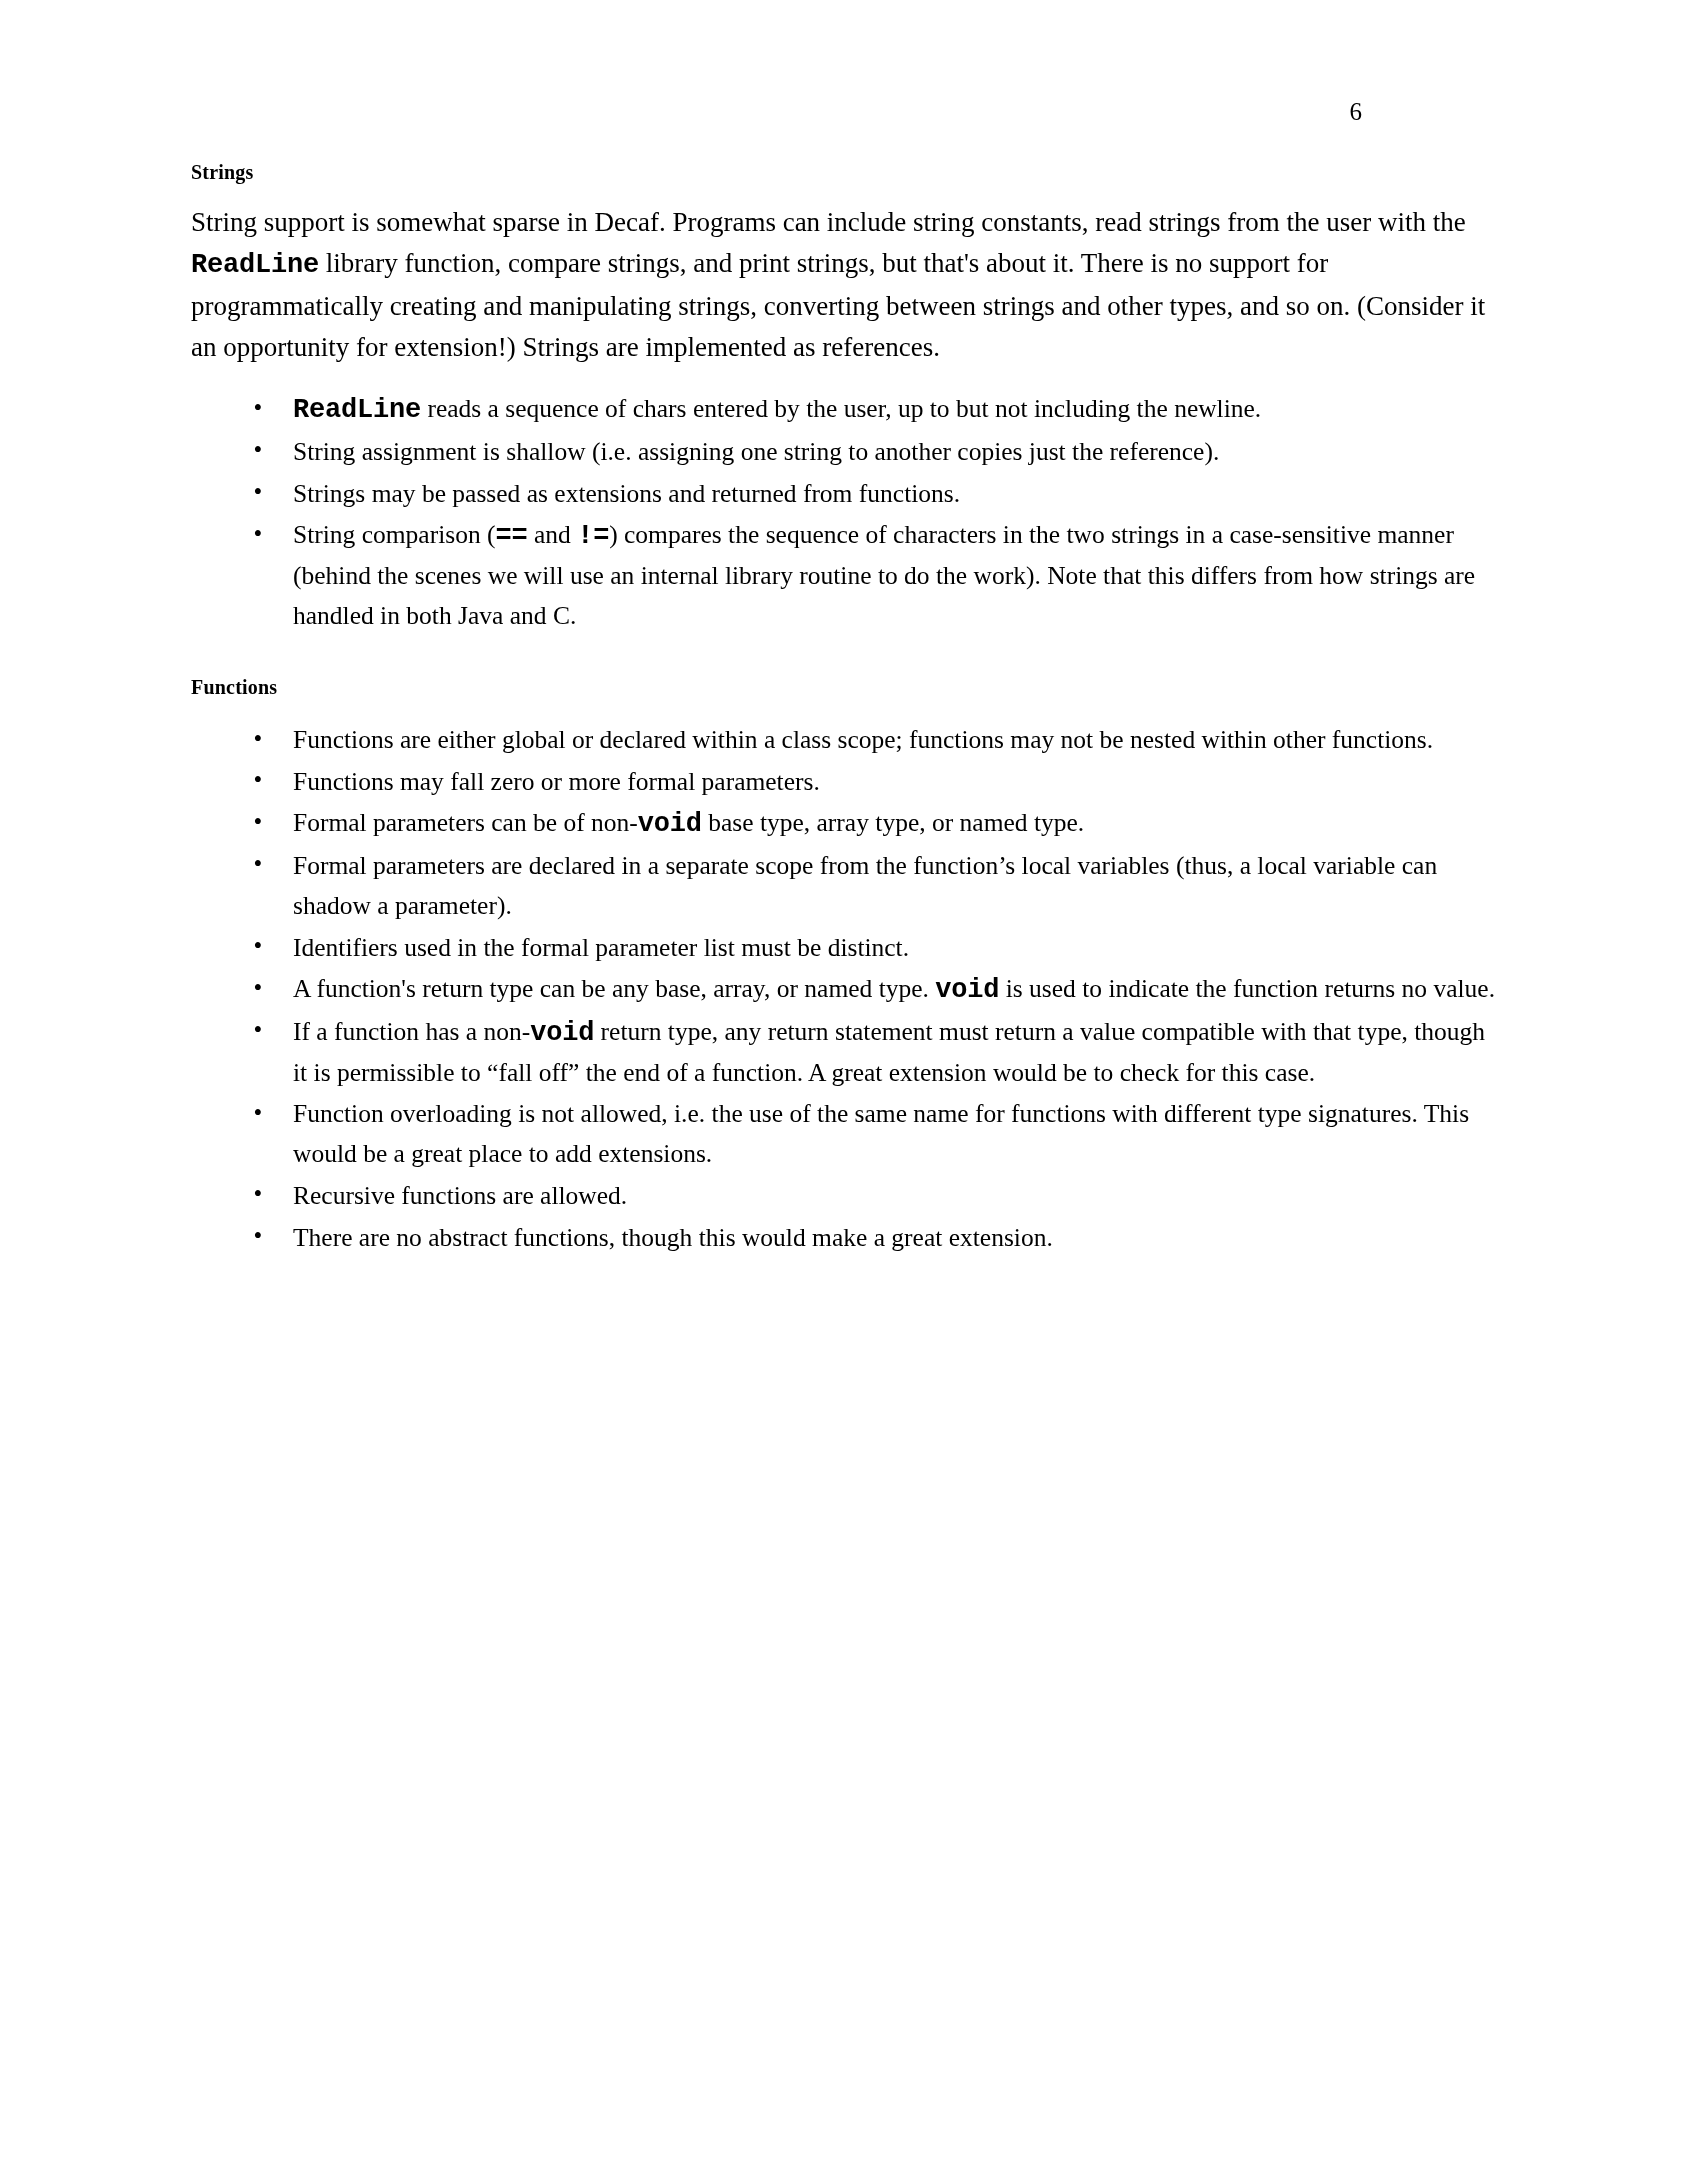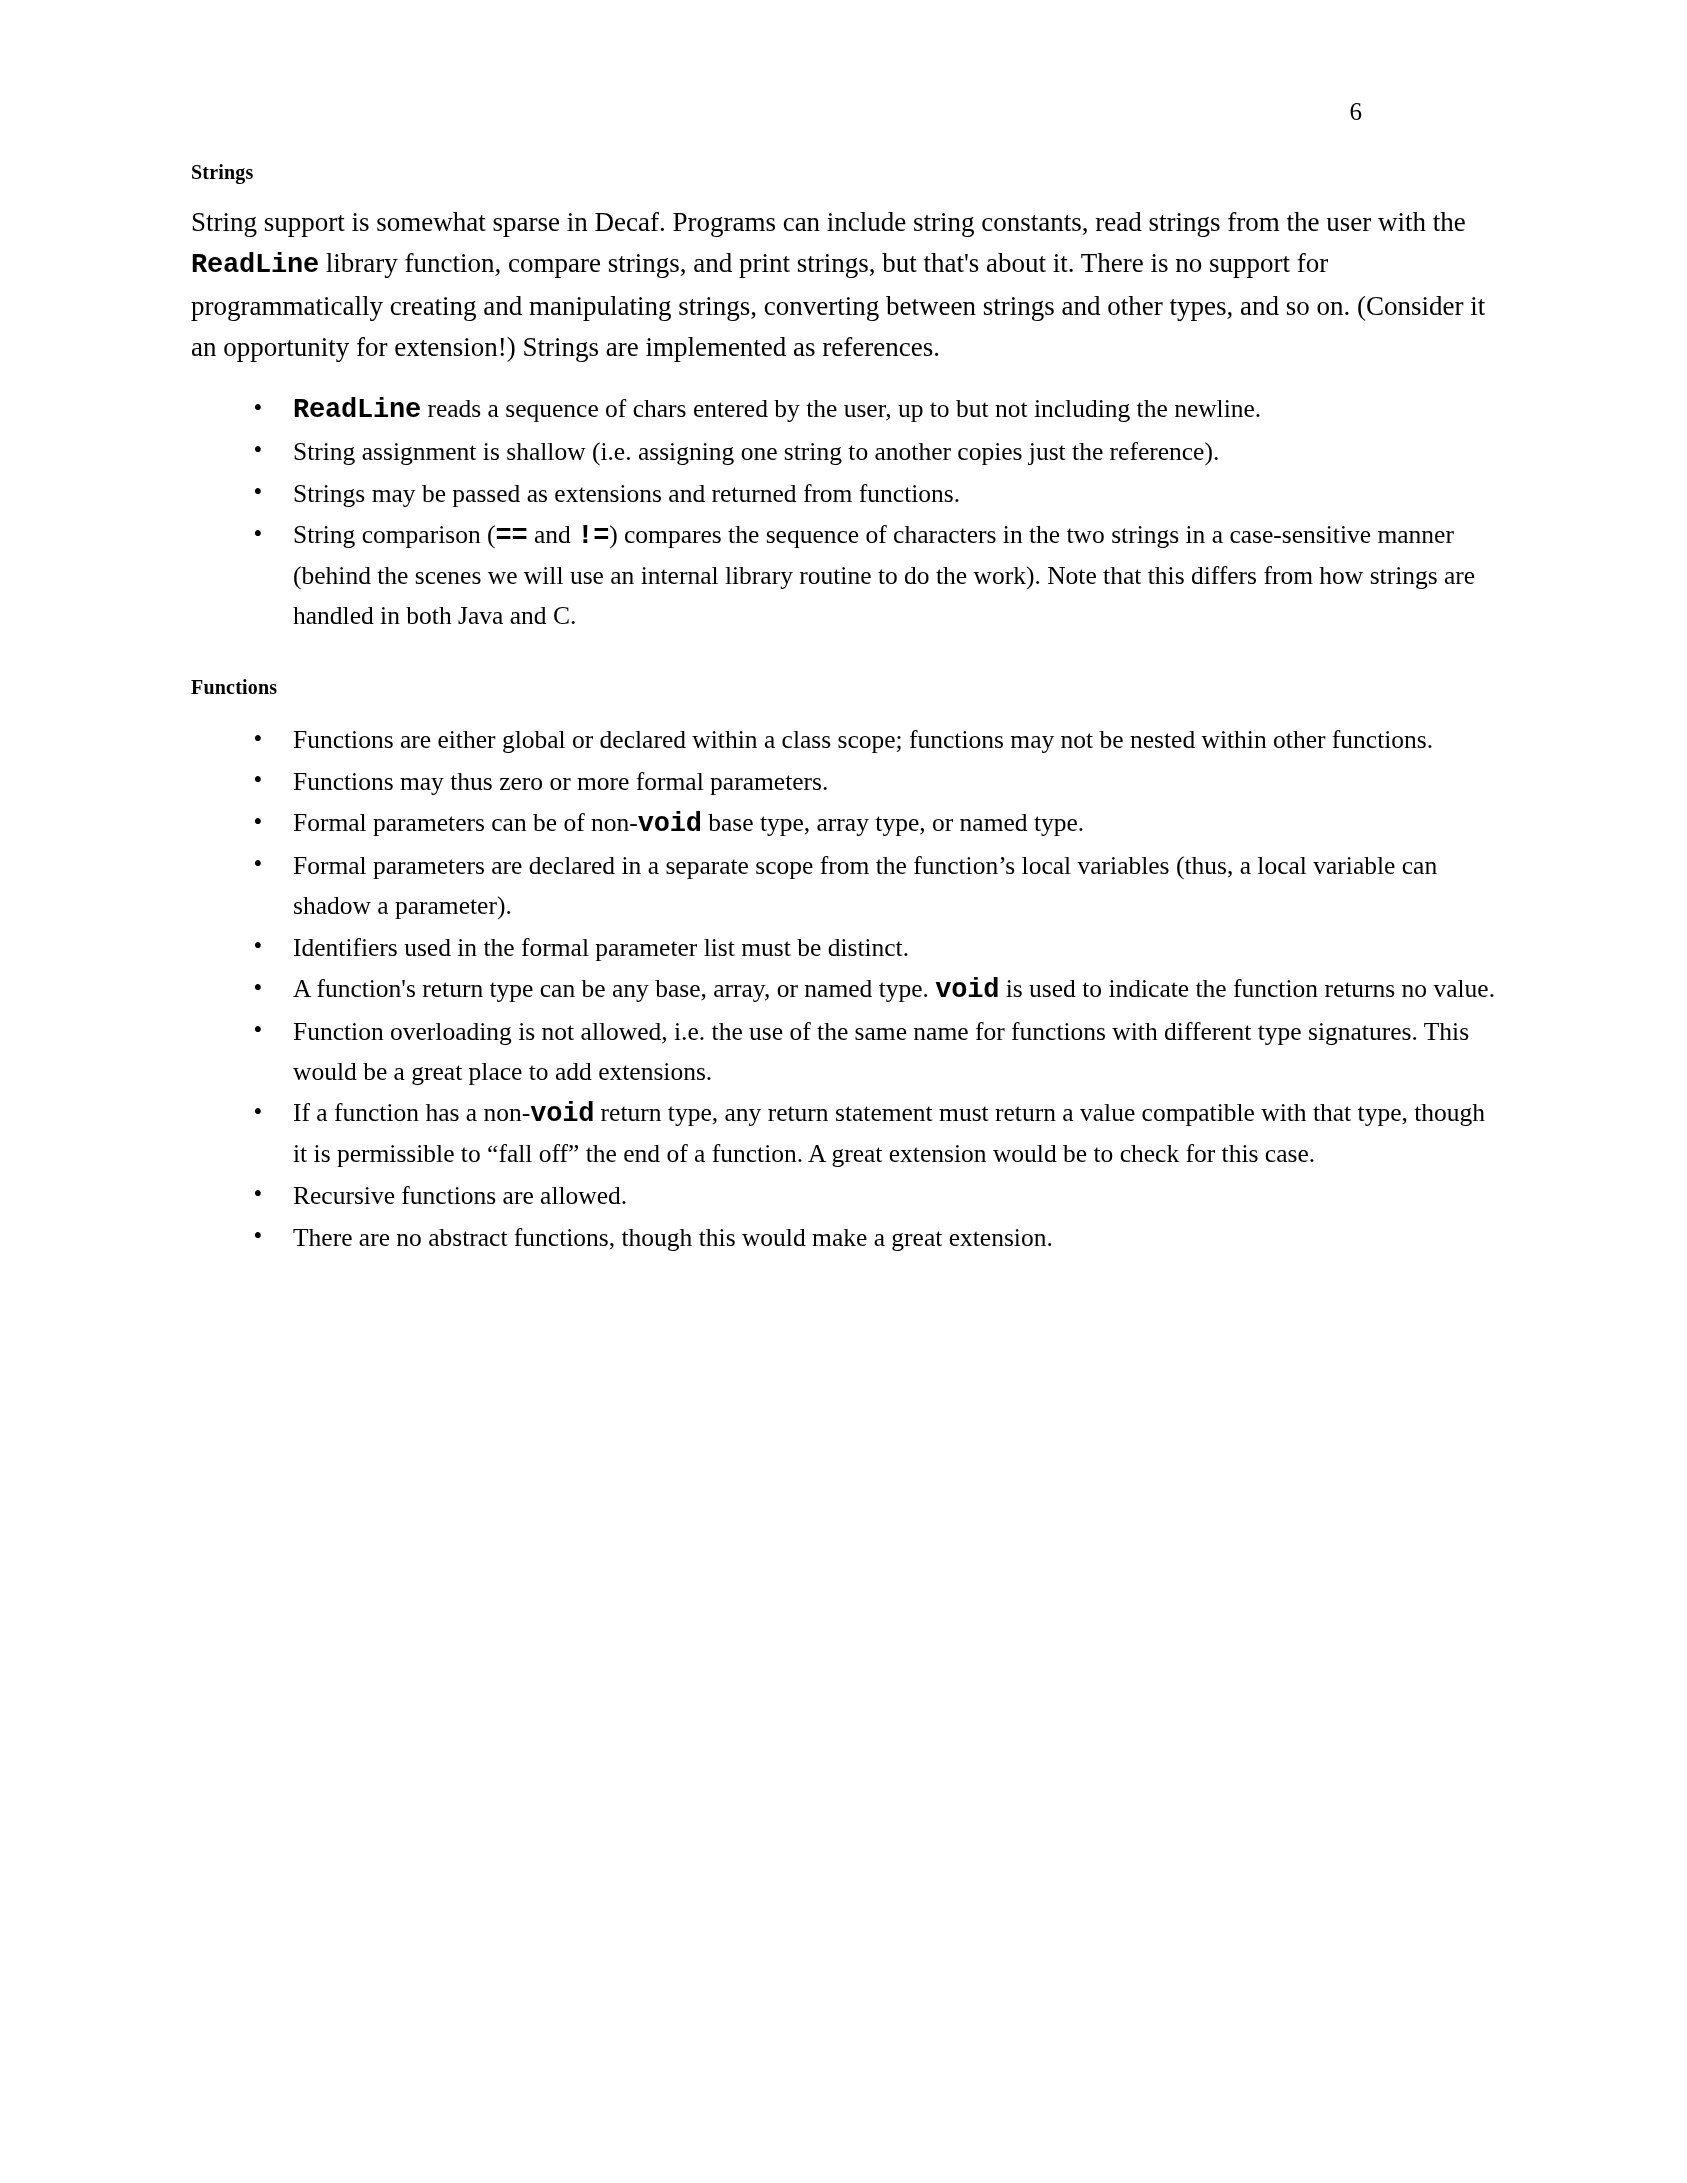--- a/index.html
+++ b/index.html
@@ -95,26 +95,26 @@
       <li>String assignment is shallow (i.e. assigning one string to another copies just the reference).</li>
       <li>Strings may be passed as extensions and returned from functions.</li>
       <li>String comparison (<code class="mono">==</code> and <code class="mono">!=</code>) compares the sequence of characters in the two strings in a case-sensitive manner (behind the scenes we will use an internal library routine to do the work).  Note that this differs from how strings are handled in both Java and C.</li>
     </ul>
 
     <div class="spacer-lg"></div>
 
     <h2 class="section-heading">Functions</h2>
     <ul class="bullets">
       <li>Functions are either global or declared within a class scope; functions may not be nested within other functions.</li>
-      <li>Functions may thus zero or more formal parameters.</li>
+      <li>Functions may fall zero or more formal parameters.</li>
       <li>Formal parameters can be of non-<code class="mono">void</code> base type, array type, or named type.</li>
       <li>Formal parameters are declared in a separate scope from the function’s local variables (thus, a local variable can shadow a parameter).</li>
       <li>Identifiers used in the formal parameter list must be distinct.</li>
       <li>A function's return type can be any base, array, or named type. <code class="mono">void</code> is used to indicate the function returns no value.</li>
+      <li>If a function has a non-<code class="mono">void</code> return type, any return statement must return a value compatible with that type, though it is permissible to “fall off” the end of a function.  A great extension would be to check for this case.</li>
       <li>Function overloading is not allowed, i.e. the use of the same name for functions with different type signatures.  This would be a great place to add extensions.</li>
-      <li>If a function has a non-<code class="mono">void</code> return type, any return statement must return a value compatible with that type, though it is permissible to “fall off” the end of a function.  A great extension would be to check for this case.</li>
       <li>Recursive functions are allowed.</li>
       <li>There are no abstract functions, though this would make a great extension.</li>
     </ul>
 
   </div>
 </div>
 
 
 </body></html>

